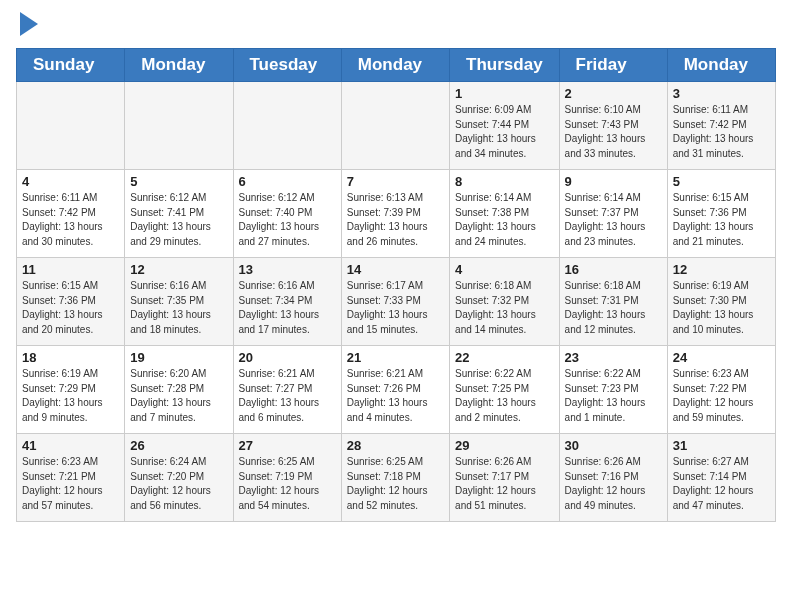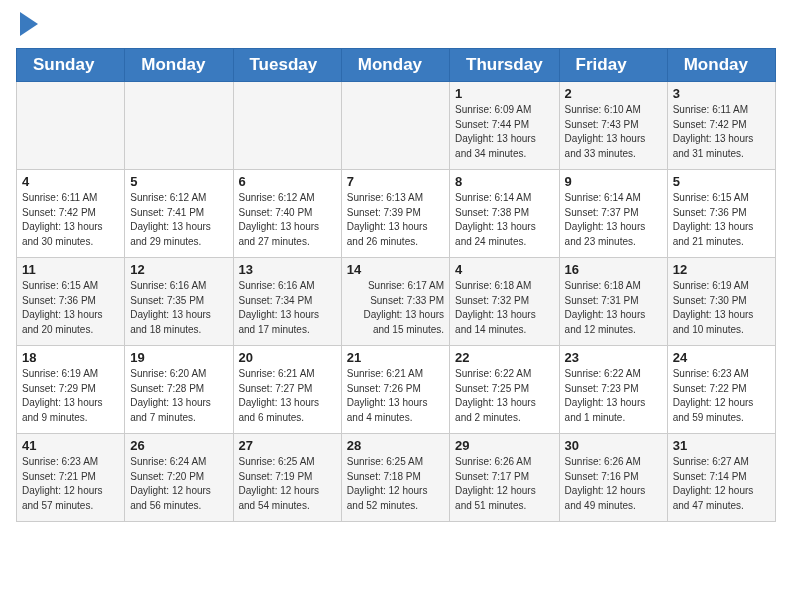--- a/index.html
+++ b/index.html
@@ -220,21 +220,21 @@
         </td>
         <td>
           <span class="day-num">13</span>
           <div class="day-info" style="white-space: pre-line;">Sunrise: 6:16 AM
 Sunset: 7:34 PM
 Daylight: 13 hours
 and 17 minutes.</div>
         </td>
         <td>
           <span class="day-num">14</span>
-          <div class="day-info" style="white-space: pre-line; text-align: right;">Sunrise: 6:17 AM
+          <div class="day-info" style="white-space: pre-line;">Sunrise: 6:17 AM
 Sunset: 7:33 PM
 Daylight: 13 hours
 and 15 minutes.</div>
         </td>
         <td>
           <span class="day-num">4</span>
           <div class="day-info" style="white-space: pre-line;">Sunrise: 6:18 AM
 Sunset: 7:32 PM
 Daylight: 13 hours
 and 14 minutes.</div>

